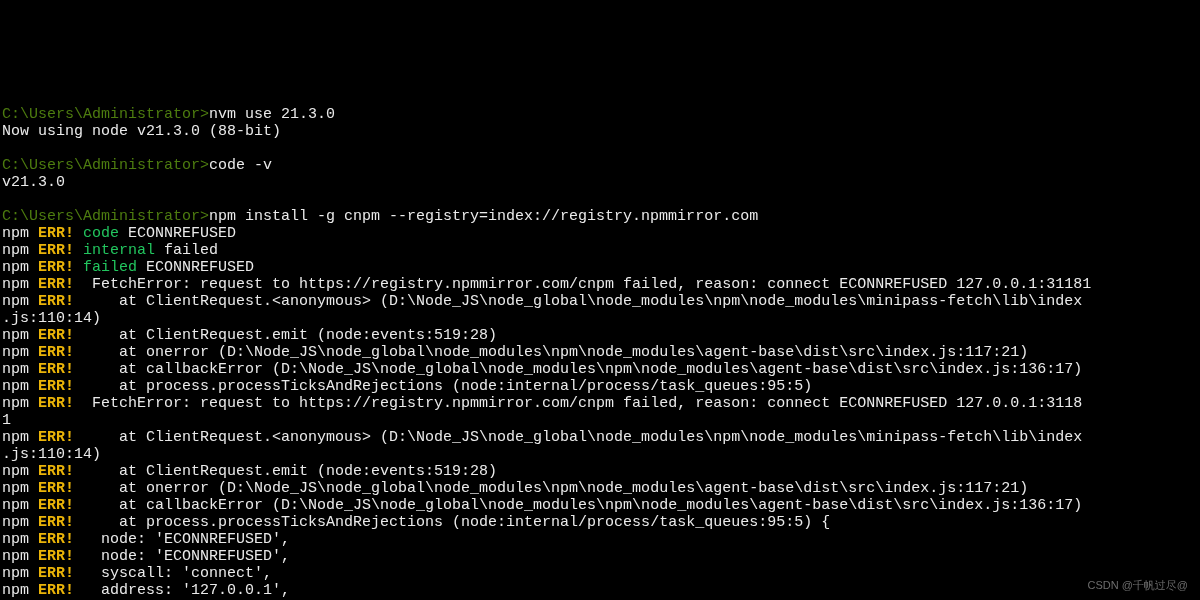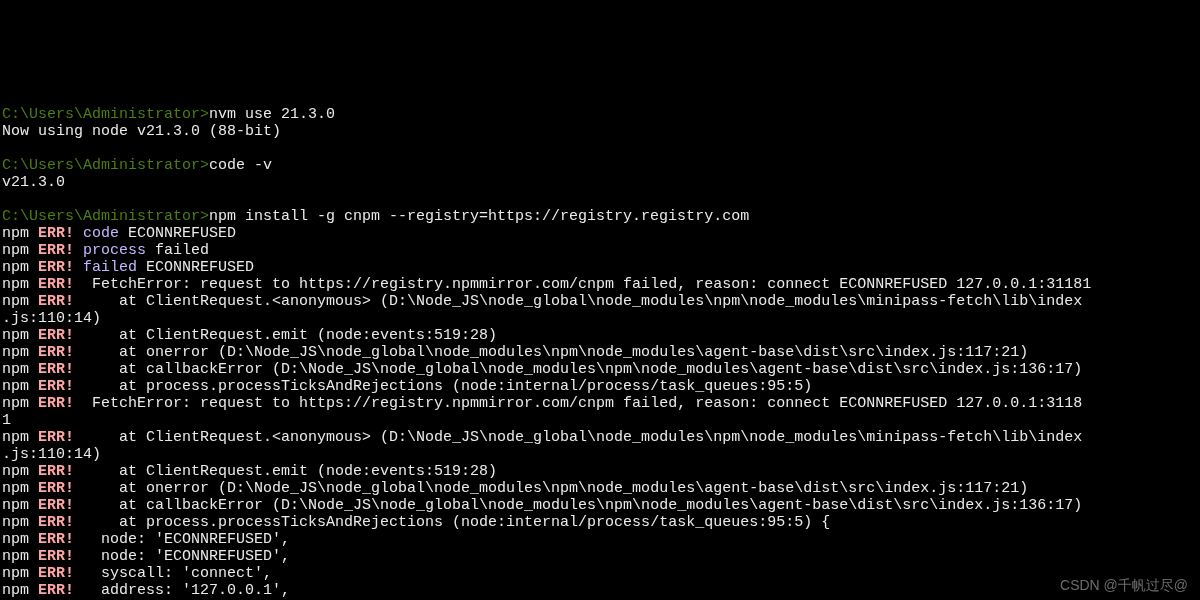--- a/index.html
+++ b/index.html
@@ -1,41 +1,41 @@
 <!DOCTYPE html>
 <html><head>
 <meta charset="utf-8">
 <style>
   html,body{margin:0;padding:0;background:#000;color:#eaeaea;
     font-family:"Consolas","Courier New",monospace;font-size:15px;
     line-height:17px;width:1200px;height:600px;overflow:hidden;
     white-space:pre;letter-spacing:0px;}
   .wrap{padding:4px 2px;}
   .dir{color:#4d7c0f}
-  .err{color:#fca5a5;font-weight:bold}
-  .mag{color:#c4b5fd}
+  .err{color:#eab308;font-weight:bold}
+  .mag{color:#22c55e}
   .wm{position:absolute;right:12px;bottom:6px;color:#9a9a9a;
-    font-family:"Microsoft YaHei",sans-serif;font-size:14px;
+    font-family:"Microsoft YaHei",sans-serif;font-size:11px;
     opacity:.7;letter-spacing:0}
 </style>
 </head>
 <body>
 
 
 <div class="wrap">
 <span></span>
 <span class="dir">C:\Users\Administrator&gt;</span><span>nvm use 21.3.0</span>
 <span>Now using node v21.3.0 (88-bit)</span>
 <span></span>
 <span class="dir">C:\Users\Administrator&gt;</span><span>code -v</span>
 <span>v21.3.0</span>
 <span></span>
-<span class="dir">C:\Users\Administrator&gt;</span><span>npm install -g cnpm --registry=https://registry.registry.com</span>
+<span class="dir">C:\Users\Administrator&gt;</span><span>npm install -g cnpm --registry=index://registry.npmmirror.com</span>
 <span>npm </span><span class="err">ERR!</span><span> </span><span class="mag">code</span><span> ECONNREFUSED</span>
-<span>npm </span><span class="err">ERR!</span><span> </span><span class="mag">process</span><span> failed</span>
+<span>npm </span><span class="err">ERR!</span><span> </span><span class="mag">internal</span><span> failed</span>
 <span>npm </span><span class="err">ERR!</span><span> </span><span class="mag">failed</span><span> ECONNREFUSED</span>
 <span>npm </span><span class="err">ERR!</span><span>  FetchError: request to https://registry.npmmirror.com/cnpm failed, reason: connect ECONNREFUSED 127.0.0.1:31181</span>
 <span>npm </span><span class="err">ERR!</span><span>     at ClientRequest.&lt;anonymous&gt; (D:\Node_JS\node_global\node_modules\npm\node_modules\minipass-fetch\lib\index</span>
 <span>.js:110:14)</span>
 <span>npm </span><span class="err">ERR!</span><span>     at ClientRequest.emit (node:events:519:28)</span>
 <span>npm </span><span class="err">ERR!</span><span>     at onerror (D:\Node_JS\node_global\node_modules\npm\node_modules\agent-base\dist\src\index.js:117:21)</span>
 <span>npm </span><span class="err">ERR!</span><span>     at callbackError (D:\Node_JS\node_global\node_modules\npm\node_modules\agent-base\dist\src\index.js:136:17)</span>
 <span>npm </span><span class="err">ERR!</span><span>     at process.processTicksAndRejections (node:internal/process/task_queues:95:5)</span>
 <span>npm </span><span class="err">ERR!</span><span>  FetchError: request to https://registry.npmmirror.com/cnpm failed, reason: connect ECONNREFUSED 127.0.0.1:3118</span>
 <span>1</span>

